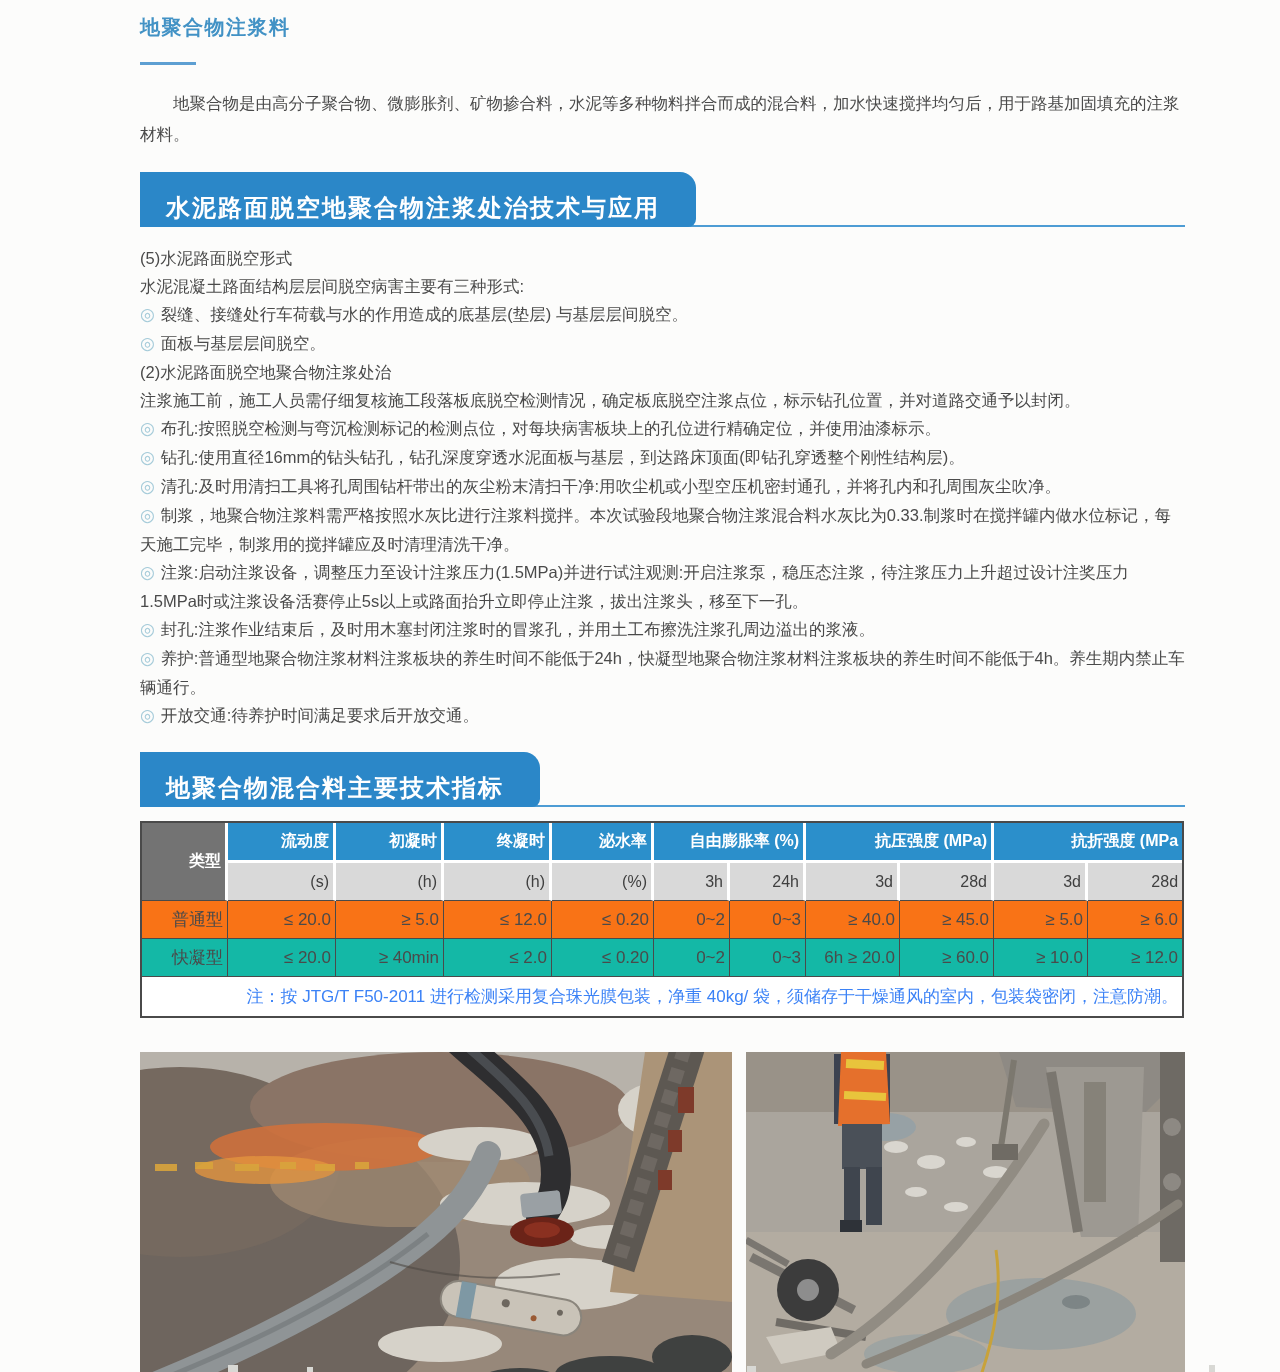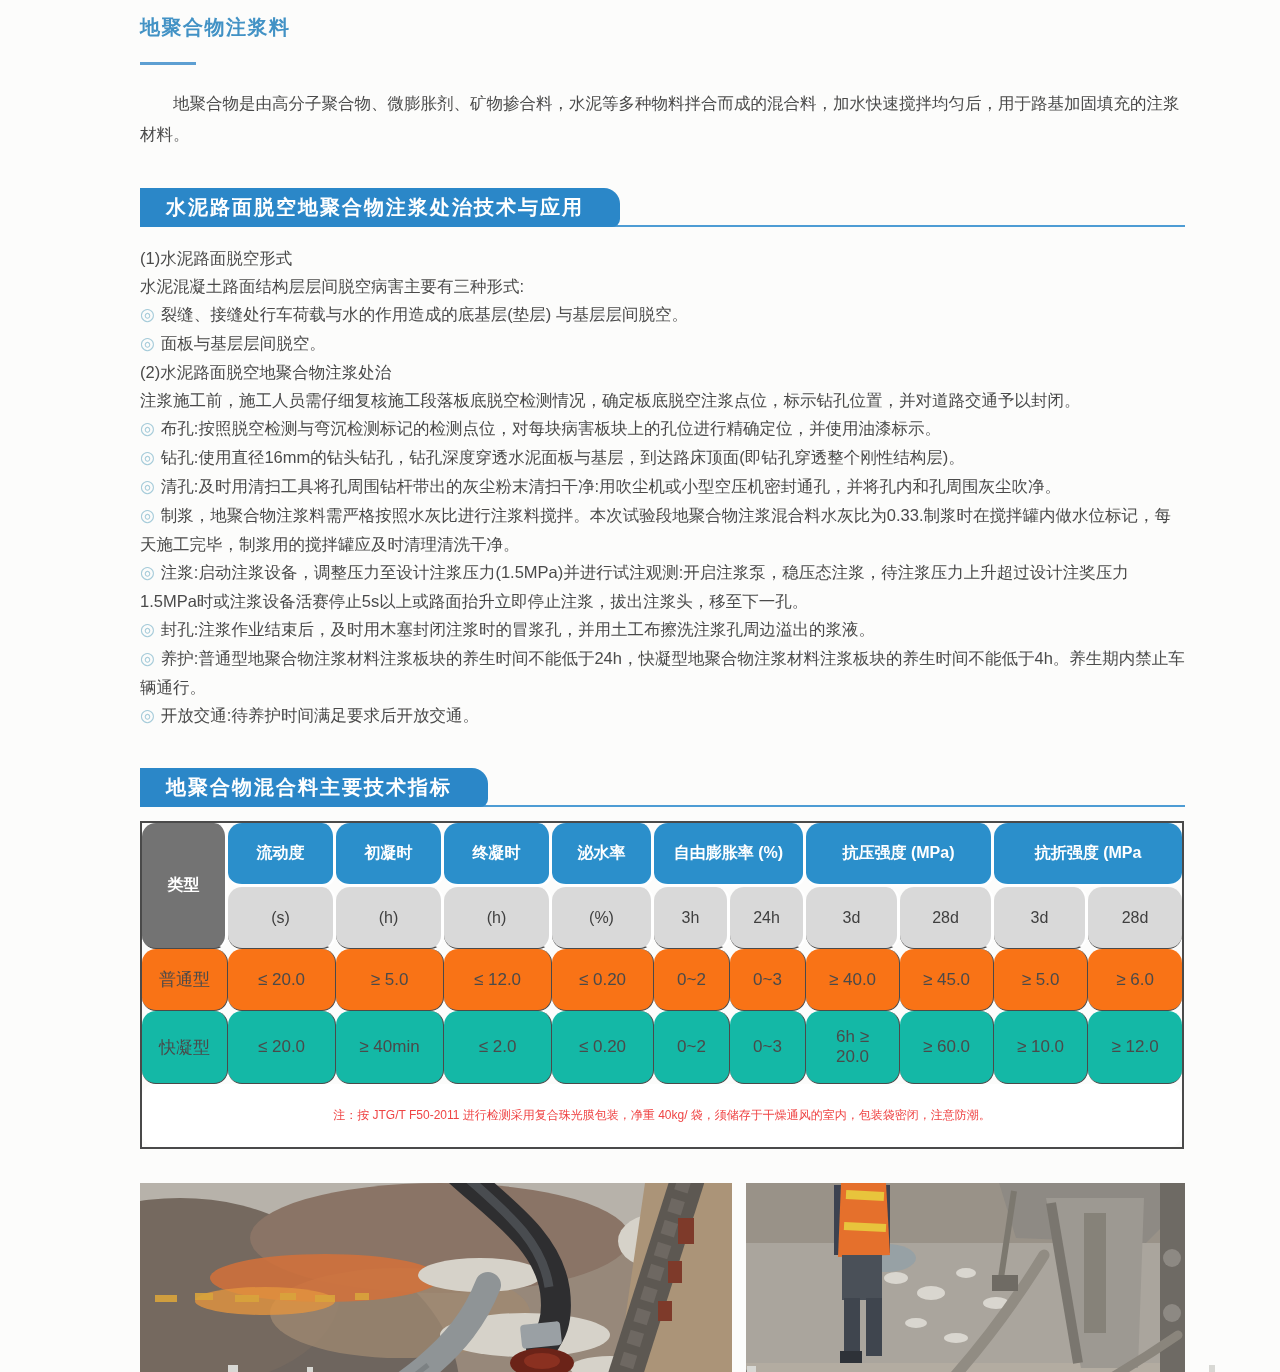--- a/index.html
+++ b/index.html
@@ -15,55 +15,55 @@
   .doc-title{
     margin:0;font-size:20px;font-weight:bold;color:#4292c5;letter-spacing:1.5px;
   }
   .title-underline{width:56px;height:3px;background:#5d9fd2;margin-top:21px;}
 
   .intro{margin-top:23px;font-size:16.5px;line-height:31px;text-indent:2em;}
 
   .banner-wrap{position:relative;margin-top:36px;height:39px;border-bottom:2px solid #4d9cd4;}
   .banner{
     position:absolute;left:0;bottom:-2px;height:39px;line-height:39px;
-    background:#2b87c8;color:#ffffff;font-size:20px;font-weight:bold;
-    padding:0 36px 0 26px;border-radius:0 16px 8px 0;letter-spacing:2px;
+    background:#2b87c8;color:#ffffff;font-size:24px;font-weight:bold;
+    padding:16px 36px 0 26px;border-radius:0 16px 8px 0;letter-spacing:2px;
     white-space:nowrap;
   }
 
   .content{margin-top:17px;font-size:16.5px;line-height:28px;}
   .content p{margin:0;}
   .bullet-icon{color:#a5cbd9;font-size:17px;margin-right:6px;}
 
   table.tech-table{
     border-collapse:separate;border-spacing:0;width:1040px;margin-top:14px;
     border:2px solid #4a4a4a;font-size:16px;table-layout:fixed;
   }
-  .tech-table th,.tech-table td{padding:16px;text-align:center;height:29px;overflow:hidden;border-radius:14px;}
+  .tech-table th,.tech-table td{padding:4px;text-align:right;height:29px;overflow:hidden;}
   .tech-table th.hblue{
     background:#2b8fcb;color:#fff;font-weight:bold;
     border-right:3px solid #fff;border-bottom:3px solid #fff;
   }
   .tech-table th.htype{
     background:#737373;color:#fff;font-weight:bold;
     border-right:3px solid #fff;border-bottom:1px solid #4a4a4a;margin-left:12px;
   }
   .tech-table th.hgray{
     background:#d9d9d9;color:#3f3f3f;font-weight:normal;
     border-right:3px solid #fff;border-bottom:1px solid #4a4a4a;
   }
   .tech-table th.lastcol{border-right:none;}
   .tech-table td.cell{
     border-right:1px solid #4a4a4a;border-bottom:1px solid #4a4a4a;font-size:17px;
     background:#f97316;
   }
   .tech-table tr.row-gray td.cell{background:#14b8a6;margin-top:26px;}
   .tech-table td.lastcol{border-right:none;}
   .tech-table td.note-cell{
-    border-right:none;border-bottom:none;height:31px;font-size:12px;color:#ef4444;background:#fff;
+    border-right:none;border-bottom:none;height:31px;font-size:17px;color:#3b82f6;background:#fff;
   }
 
   .photos{display:flex;gap:14px;margin-top:34px;}
   .photo{display:block;}
 
   .bottom-marks{position:absolute;left:0;bottom:0;width:1280px;height:8px;}
   .bottom-marks span{position:absolute;bottom:0;background:#d8d8d4;}
   .bm1{left:228px;width:10px;height:7px;}
   .bm2{left:307px;width:6px;height:5px;}
   .bm3{left:747px;width:9px;height:6px;}
@@ -77,21 +77,21 @@
   <h1 class="doc-title">地聚合物注浆料</h1>
   <div class="title-underline"></div>
 
   <p class="intro">地聚合物是由高分子聚合物、微膨胀剂、矿物掺合料，水泥等多种物料拌合而成的混合料，加水快速搅拌均匀后，用于路基加固填充的注浆材料。</p>
 
   <div class="banner-wrap">
     <div class="banner">水泥路面脱空地聚合物注浆处治技术与应用</div>
   </div>
 
   <div class="content">
-      <p>(1)水泥路面脱空形式</p>
+      <p>(5)水泥路面脱空形式</p>
       <p>水泥混凝土路面结构层层间脱空病害主要有三种形式:</p>
       <p><span class="bullet-icon">◎</span>裂缝、接缝处行车荷载与水的作用造成的底基层(垫层) 与基层层间脱空。</p>
       <p><span class="bullet-icon">◎</span>面板与基层层间脱空。</p>
       <p>(2)水泥路面脱空地聚合物注浆处治</p>
       <p>注浆施工前，施工人员需仔细复核施工段落板底脱空检测情况，确定板底脱空注浆点位，标示钻孔位置，并对道路交通予以封闭。</p>
       <p><span class="bullet-icon">◎</span>布孔:按照脱空检测与弯沉检测标记的检测点位，对每块病害板块上的孔位进行精确定位，并使用油漆标示。</p>
       <p><span class="bullet-icon">◎</span>钻孔:使用直径16mm的钻头钻孔，钻孔深度穿透水泥面板与基层，到达路床顶面(即钻孔穿透整个刚性结构层)。</p>
       <p><span class="bullet-icon">◎</span>清孔:及时用清扫工具将孔周围钻杆带出的灰尘粉末清扫干净:用吹尘机或小型空压机密封通孔，并将孔内和孔周围灰尘吹净。</p>
       <p><span class="bullet-icon">◎</span>制浆，地聚合物注浆料需严格按照水灰比进行注浆料搅拌。本次试验段地聚合物注浆混合料水灰比为0.33.制浆时在搅拌罐内做水位标记，每天施工完毕，制浆用的搅拌罐应及时清理清洗干净。</p>
       <p><span class="bullet-icon">◎</span>注浆:启动注浆设备，调整压力至设计注浆压力(1.5MPa)并进行试注观测:开启注浆泵，稳压态注浆，待注浆压力上升超过设计注奖压力1.5MPa时或注浆设备活赛停止5s以上或路面抬升立即停止注浆，拔出注浆头，移至下一孔。</p>

